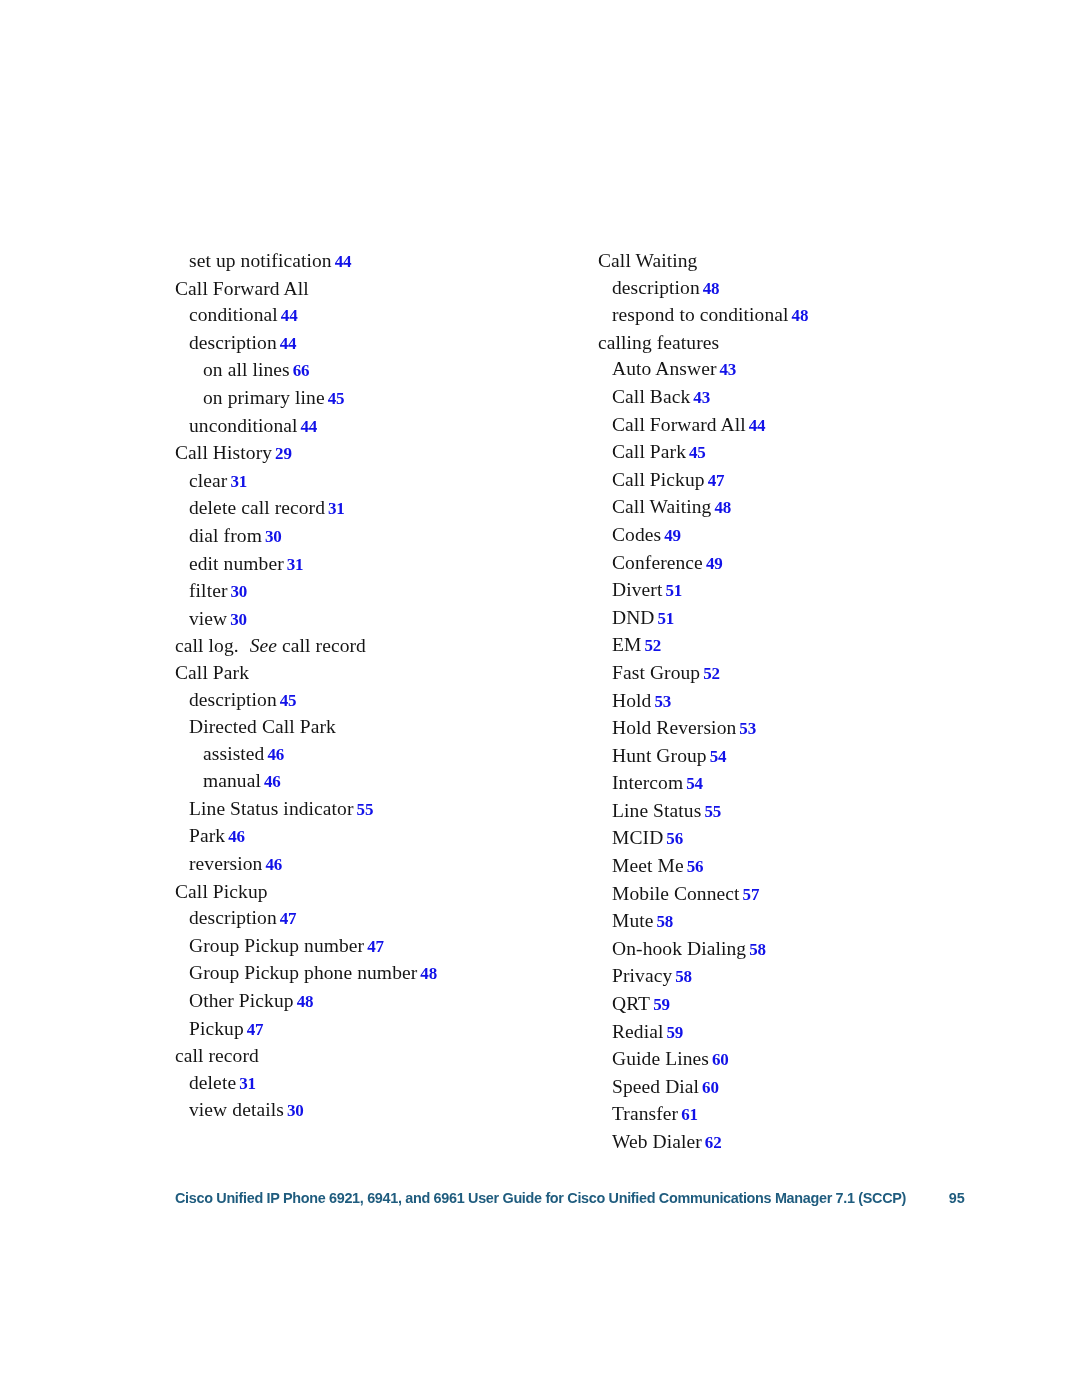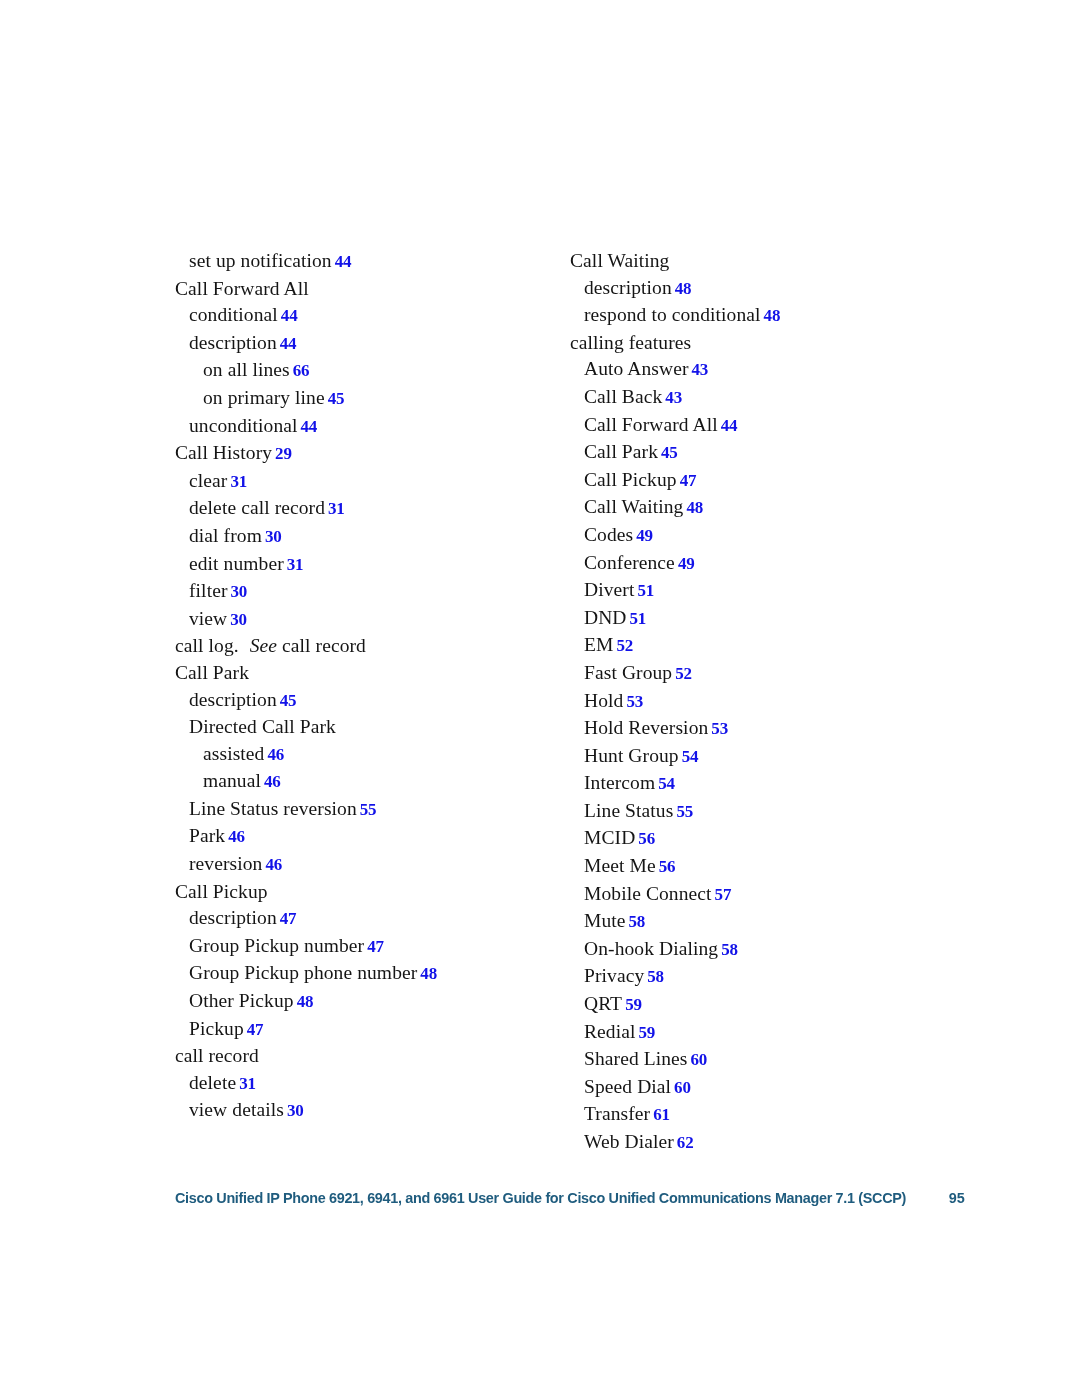--- a/index.html
+++ b/index.html
@@ -18,20 +18,21 @@
 
   
   #index-columns {
     position: absolute;
     left: 175px;
     top: 248px;
     width: 790px;
     display: flex;
     flex-direction: row;
     align-items: flex-start;
+    gap: 28px;
   }
 
   .index-column {
     width: 395px;
     flex: 0 0 395px;
   }
 
   .index-entry {
     font-size: 19.5px;
     line-height: 26.6px;
@@ -100,21 +101,21 @@
       <div class="index-entry lvl1"><span class="entry-text">dial from</span><span class="page-ref">30</span></div>
       <div class="index-entry lvl1"><span class="entry-text">edit number</span><span class="page-ref">31</span></div>
       <div class="index-entry lvl1"><span class="entry-text">filter</span><span class="page-ref">30</span></div>
       <div class="index-entry lvl1"><span class="entry-text">view</span><span class="page-ref">30</span></div>
       <div class="index-entry lvl0"><span class="entry-text">call log. <span class="see">See</span> call record</span></div>
       <div class="index-entry lvl0"><span class="entry-text">Call Park</span></div>
       <div class="index-entry lvl1"><span class="entry-text">description</span><span class="page-ref">45</span></div>
       <div class="index-entry lvl1"><span class="entry-text">Directed Call Park</span></div>
       <div class="index-entry lvl2"><span class="entry-text">assisted</span><span class="page-ref">46</span></div>
       <div class="index-entry lvl2"><span class="entry-text">manual</span><span class="page-ref">46</span></div>
-      <div class="index-entry lvl1"><span class="entry-text">Line Status reversion</span><span class="page-ref">55</span></div>
+      <div class="index-entry lvl1"><span class="entry-text">Line Status indicator</span><span class="page-ref">55</span></div>
       <div class="index-entry lvl1"><span class="entry-text">Park</span><span class="page-ref">46</span></div>
       <div class="index-entry lvl1"><span class="entry-text">reversion</span><span class="page-ref">46</span></div>
       <div class="index-entry lvl0"><span class="entry-text">Call Pickup</span></div>
       <div class="index-entry lvl1"><span class="entry-text">description</span><span class="page-ref">47</span></div>
       <div class="index-entry lvl1"><span class="entry-text">Group Pickup number</span><span class="page-ref">47</span></div>
       <div class="index-entry lvl1"><span class="entry-text">Group Pickup phone number</span><span class="page-ref">48</span></div>
       <div class="index-entry lvl1"><span class="entry-text">Other Pickup</span><span class="page-ref">48</span></div>
       <div class="index-entry lvl1"><span class="entry-text">Pickup</span><span class="page-ref">47</span></div>
       <div class="index-entry lvl0"><span class="entry-text">call record</span></div>
       <div class="index-entry lvl1"><span class="entry-text">delete</span><span class="page-ref">31</span></div>
@@ -143,21 +144,21 @@
       <div class="index-entry lvl1"><span class="entry-text">Intercom</span><span class="page-ref">54</span></div>
       <div class="index-entry lvl1"><span class="entry-text">Line Status</span><span class="page-ref">55</span></div>
       <div class="index-entry lvl1"><span class="entry-text">MCID</span><span class="page-ref">56</span></div>
       <div class="index-entry lvl1"><span class="entry-text">Meet Me</span><span class="page-ref">56</span></div>
       <div class="index-entry lvl1"><span class="entry-text">Mobile Connect</span><span class="page-ref">57</span></div>
       <div class="index-entry lvl1"><span class="entry-text">Mute</span><span class="page-ref">58</span></div>
       <div class="index-entry lvl1"><span class="entry-text">On-hook Dialing</span><span class="page-ref">58</span></div>
       <div class="index-entry lvl1"><span class="entry-text">Privacy</span><span class="page-ref">58</span></div>
       <div class="index-entry lvl1"><span class="entry-text">QRT</span><span class="page-ref">59</span></div>
       <div class="index-entry lvl1"><span class="entry-text">Redial</span><span class="page-ref">59</span></div>
-      <div class="index-entry lvl1"><span class="entry-text">Shared Lines</span><span class="page-ref">60</span></div>
+      <div class="index-entry lvl1"><span class="entry-text">Guide Lines</span><span class="page-ref">60</span></div>
       <div class="index-entry lvl1"><span class="entry-text">Speed Dial</span><span class="page-ref">60</span></div>
       <div class="index-entry lvl1"><span class="entry-text">Transfer</span><span class="page-ref">61</span></div>
       <div class="index-entry lvl1"><span class="entry-text">Web Dialer</span><span class="page-ref">62</span></div>
     </div>
 </div>
 
 <div id="page-footer">
   <span id="footer-title">Cisco Unified IP Phone 6921, 6941, and 6961 User Guide for Cisco Unified Communications Manager 7.1 (SCCP)</span>
   <span id="footer-pagenum">95</span>
 </div>

